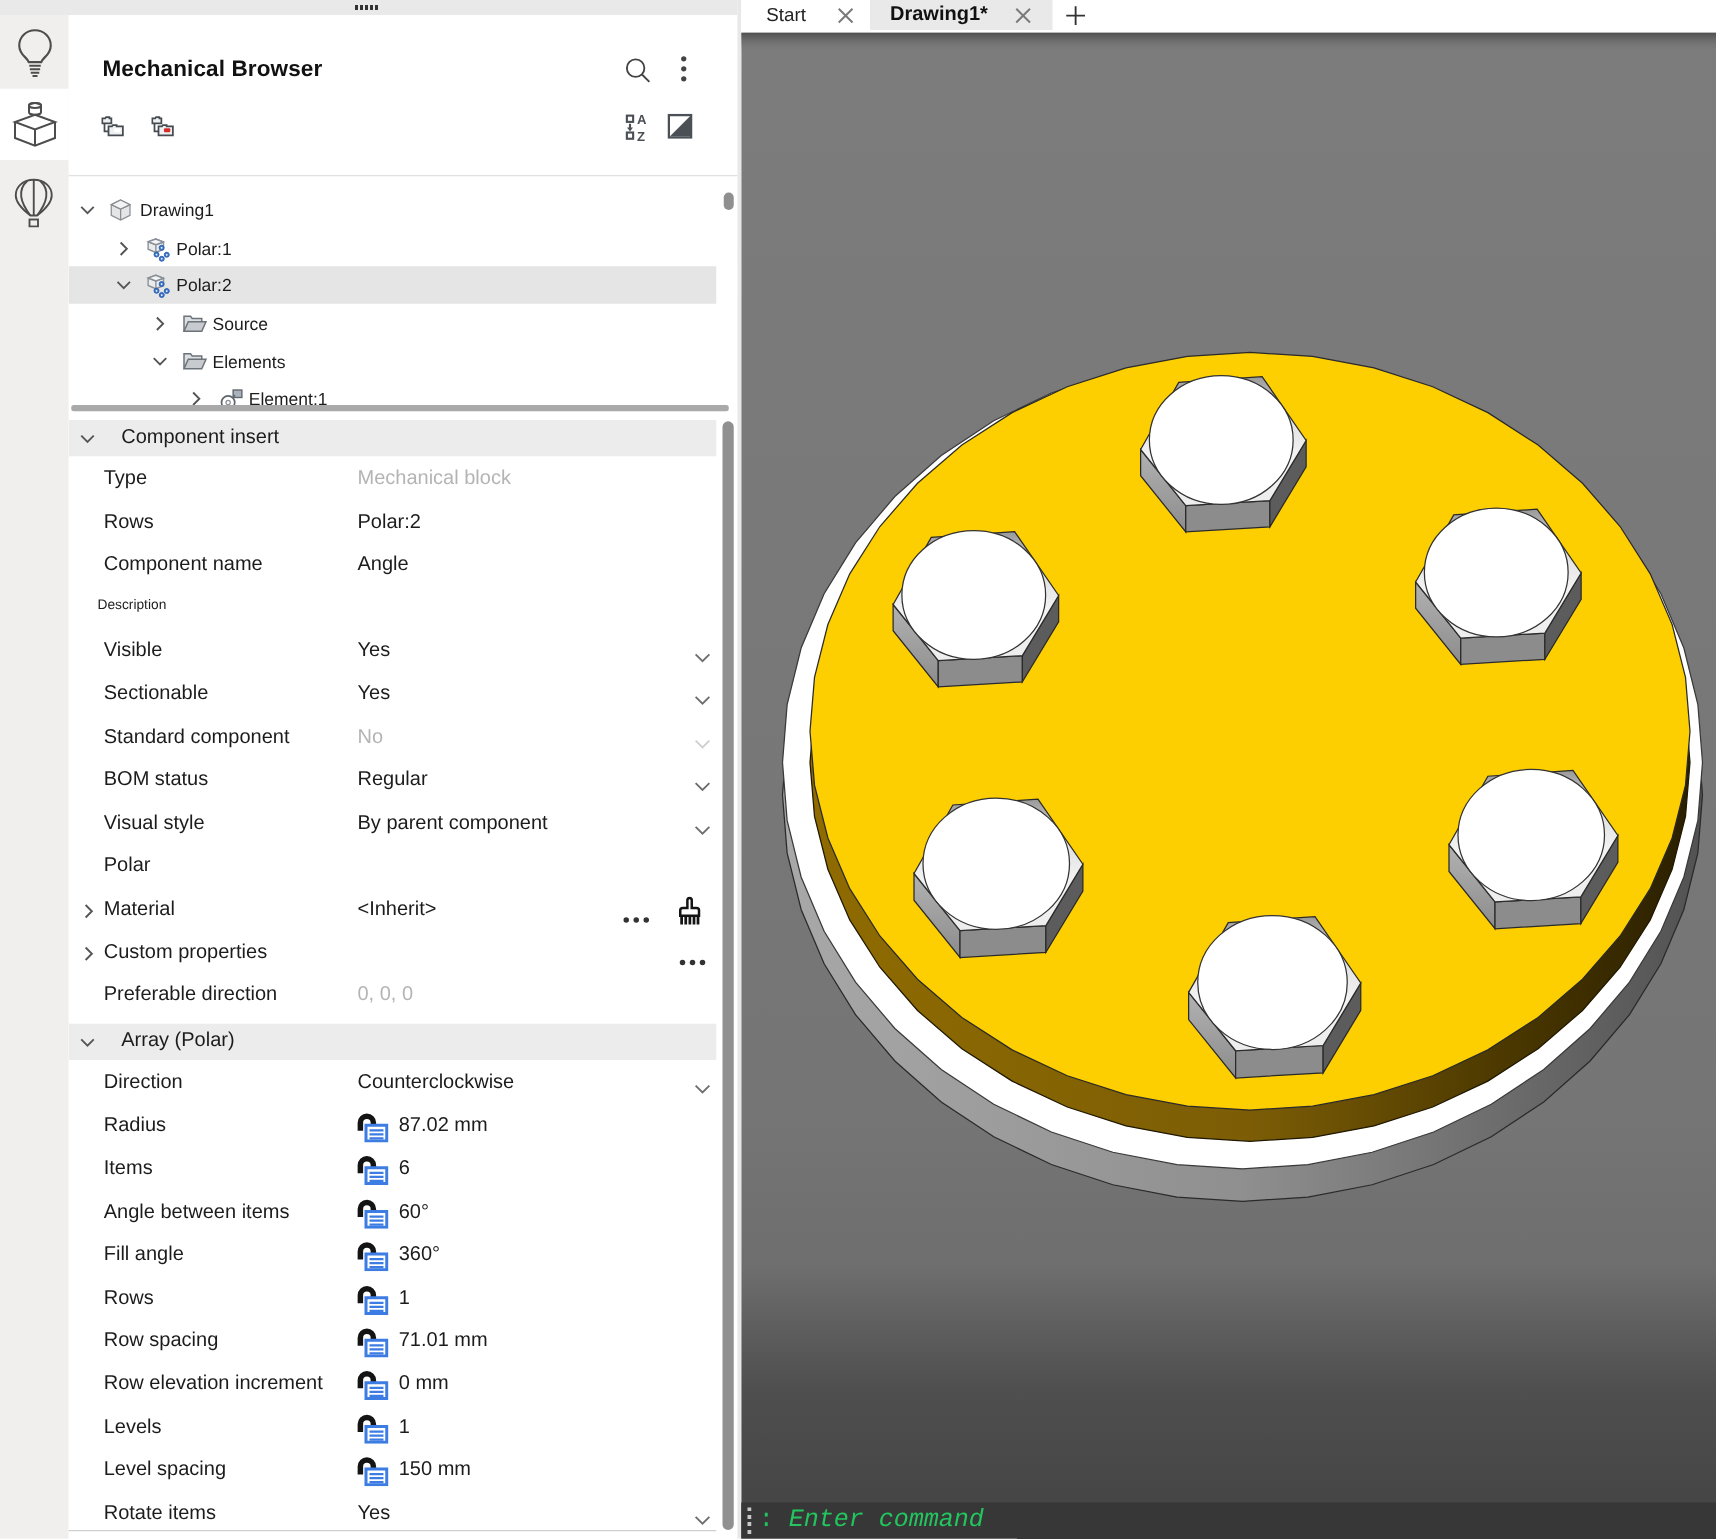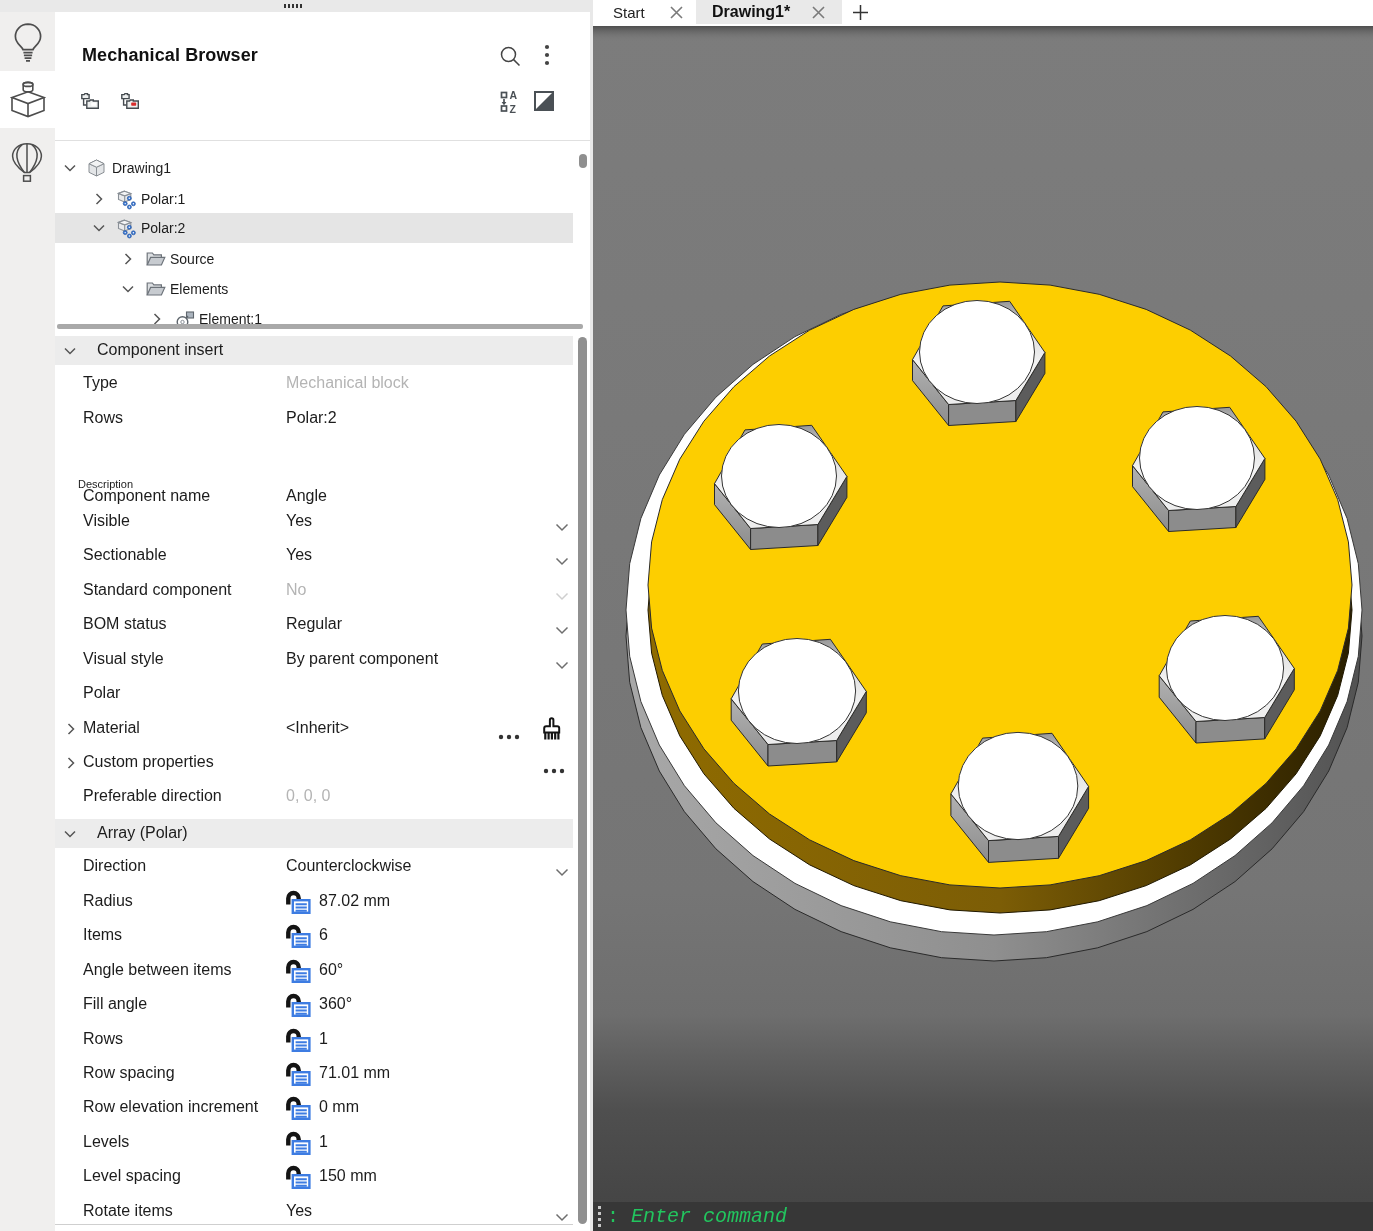--- a/index.html
+++ b/index.html
@@ -187,21 +187,21 @@
 <span style="position:absolute;left:42px;top:5px;font-size:16px;color:#1c1c1c;">Component insert</span>
       </div>
       <div style="position:absolute;left:0;top:31px;width:518px;height:34px;">
         <span style="position:absolute;left:28px;top:7px;font-size:16px;color:#1c1c1c;">Type</span>
         <span style="position:absolute;left:231px;top:7px;font-size:16px;color:#b4b4b4;">Mechanical block</span>
       </div>
       <div style="position:absolute;left:0;top:66px;width:518px;height:34px;">
         <span style="position:absolute;left:28px;top:7px;font-size:16px;color:#1c1c1c;">Rows</span>
         <span style="position:absolute;left:231px;top:7px;font-size:16px;color:#1c1c1c;">Polar:2</span>
       </div>
-      <div style="position:absolute;left:0;top:100px;width:518px;height:34px;margin-top:44px;">
+      <div style="position:absolute;left:0;top:100px;width:518px;height:34px;">
         <span style="position:absolute;left:28px;top:7px;font-size:16px;color:#1c1c1c;">Component name</span>
         <span style="position:absolute;left:231px;top:7px;font-size:16px;color:#1c1c1c;">Angle</span>
       </div>
       <div style="position:absolute;left:0;top:135px;width:518px;height:34px;">
         <span style="position:absolute;left:23px;top:7px;font-size:11px;color:#1c1c1c;">Description</span>
       </div>
       <div style="position:absolute;left:0;top:169px;width:518px;height:34px;">
         <span style="position:absolute;left:28px;top:7px;font-size:16px;color:#1c1c1c;">Visible</span>
         <span style="position:absolute;left:231px;top:7px;font-size:16px;color:#1c1c1c;">Yes</span>
         <span style="position:absolute;left:500px;top:13px;"><svg width="14" height="9" viewBox="0 0 14 9">

